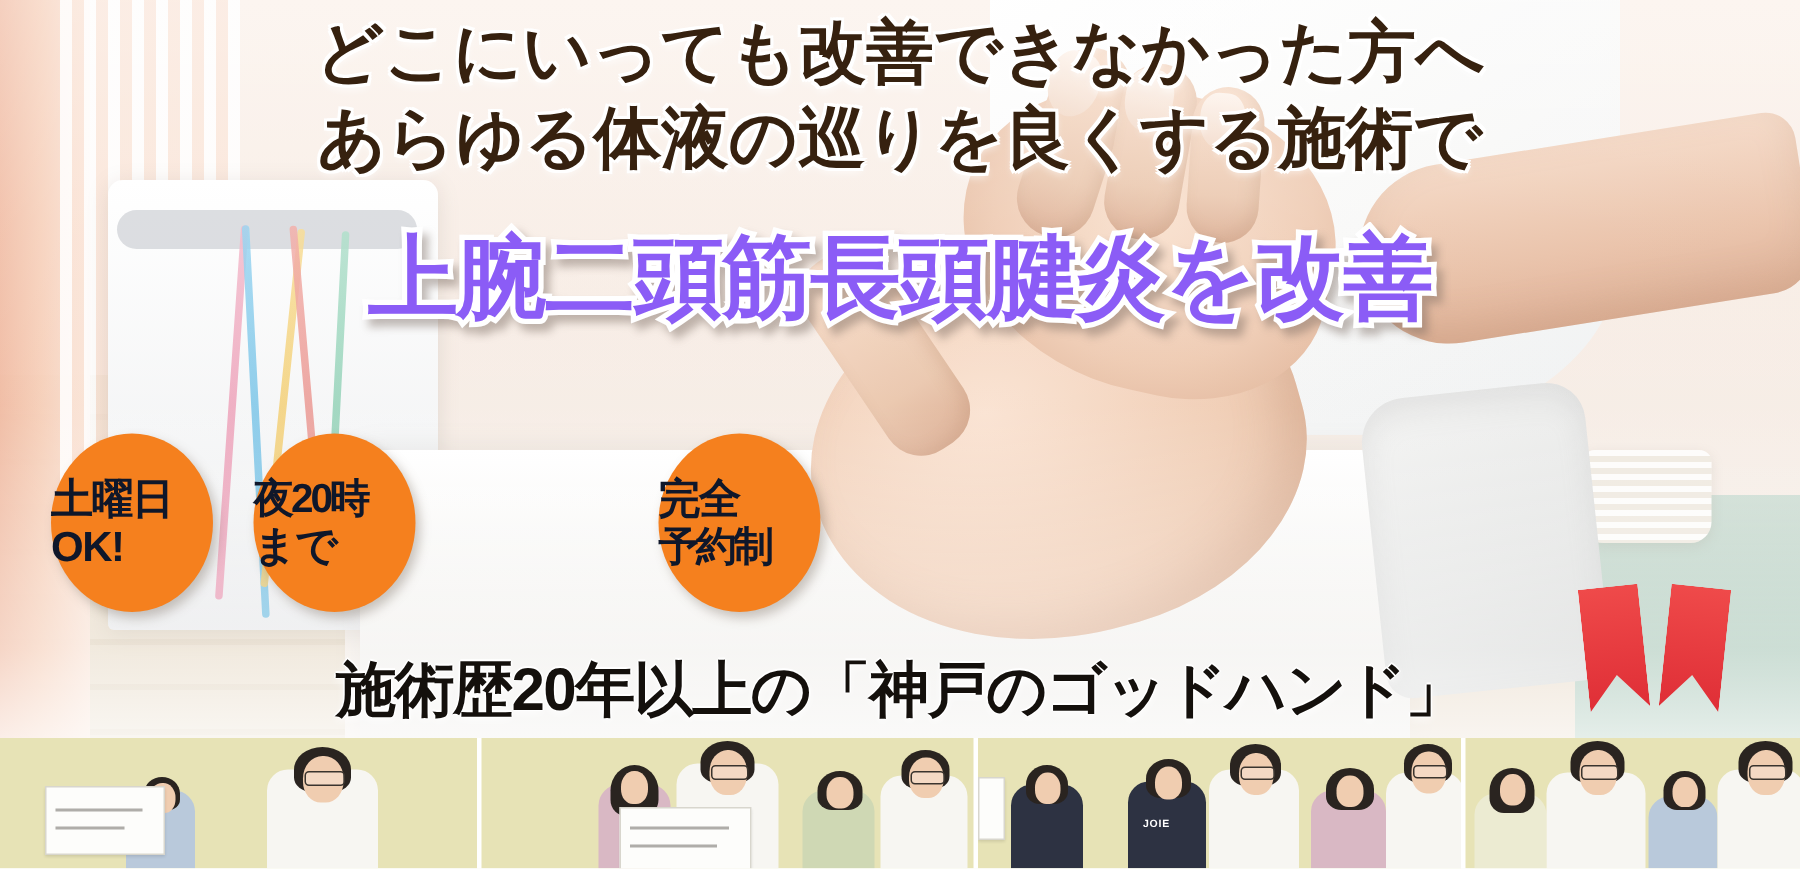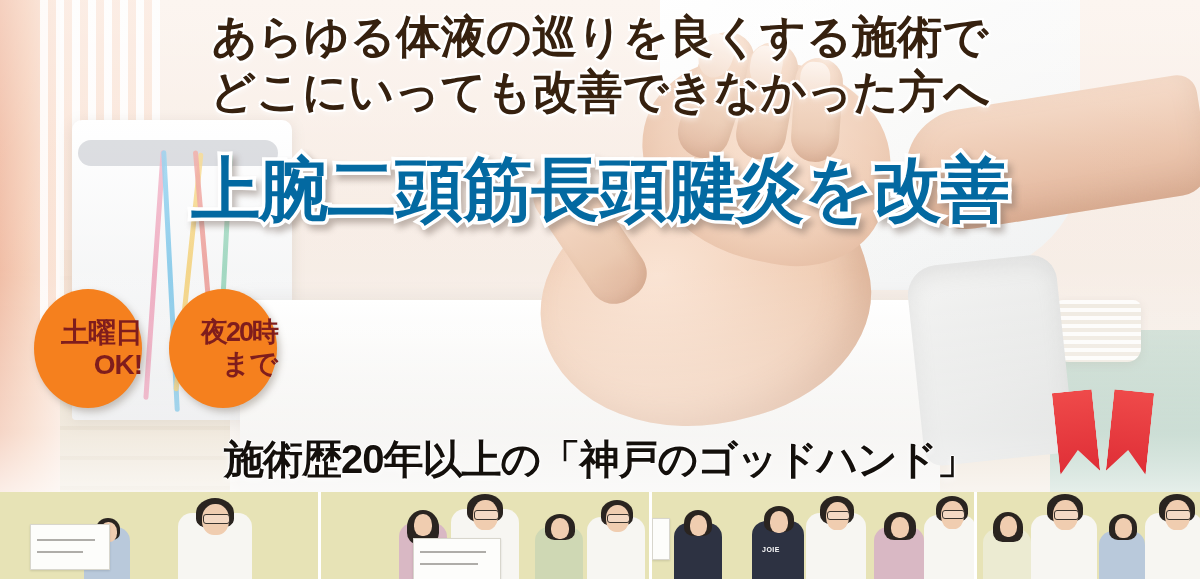--- a/index.html
+++ b/index.html
@@ -218,24 +218,24 @@
     white-space: nowrap;
   }
   .lede-line { display: block; }
   .lede-line.l2 { margin-top: 2px; }
 
   .headline {
     position: absolute;
     left: 0; top: 155px;
     width: 1200px;
     text-align: center;
-    font-size: 69px;
+    font-size: 60px;
     font-weight: bold;
     line-height: 1;
-    color: #0369a1;
+    color: #8b5cf6;
     letter-spacing: -1px;
     white-space: nowrap;
     -webkit-text-stroke: 7px #ffffff;
     paint-order: stroke fill;
     filter: drop-shadow(4px 5px 3px rgba(120,105,95,.45));
   }
 
   .tagline {
     position: absolute;
     left: 0; top: 432px;
@@ -256,24 +256,24 @@
     position: absolute;
     left: 34px; top: 289px;
     width: 720px; height: 120px;
   }
   .badge {
     position: absolute;
     width: 108px;
     height: 119px;
     border-radius: 50%;
     background: #f5801e;
-    color: #7f1d1d;
+    color: #0f172a;
     display: flex;
     flex-direction: column;
-    align-items: flex-end;
+    align-items: flex-start;
     justify-content: center;
     font-weight: bold;
     font-size: 28px;
     line-height: 1.13;
     letter-spacing: -1px;
     text-align: center;
     box-shadow: 3px 4px 7px rgba(110,95,80,.35);
     white-space: nowrap;
   }
   .badge .bl { display: block; }
@@ -447,34 +447,38 @@
     <div class="finger f1"></div>
     <div class="finger f2"></div>
     <div class="finger f3"></div>
     <div class="nail n1"></div>
     <div class="nail n2"></div>
     <div class="nail n3"></div>
     <div class="bg-wash"></div>
   </div>
 
   <div class="lede">
+    <span class="lede-line l1">どこにいっても改善できなかった方へ</span>
     <span class="lede-line l2">あらゆる体液の巡りを良くする施術で</span>
-    <span class="lede-line l1">どこにいっても改善できなかった方へ</span>
   </div>
 
   <div class="headline">上腕二頭筋長頭腱炎を改善</div>
 
   <div class="badges">
     <div class="badge b0">
       <span class="bl top">土曜日</span>
       <span class="bl bot">OK!</span>
     </div>
     <div class="badge b1">
       <span class="bl top">夜20時</span>
       <span class="bl bot">まで</span>
+    </div>
+    <div class="badge b3">
+      <span class="bl top">完全</span>
+      <span class="bl bot">予約制</span>
     </div>
   </div>
 
   <div class="medal">
     <div class="medal-tails">
       <div class="tail left"></div>
       <div class="tail right"></div>
     </div>
   </div>
 

